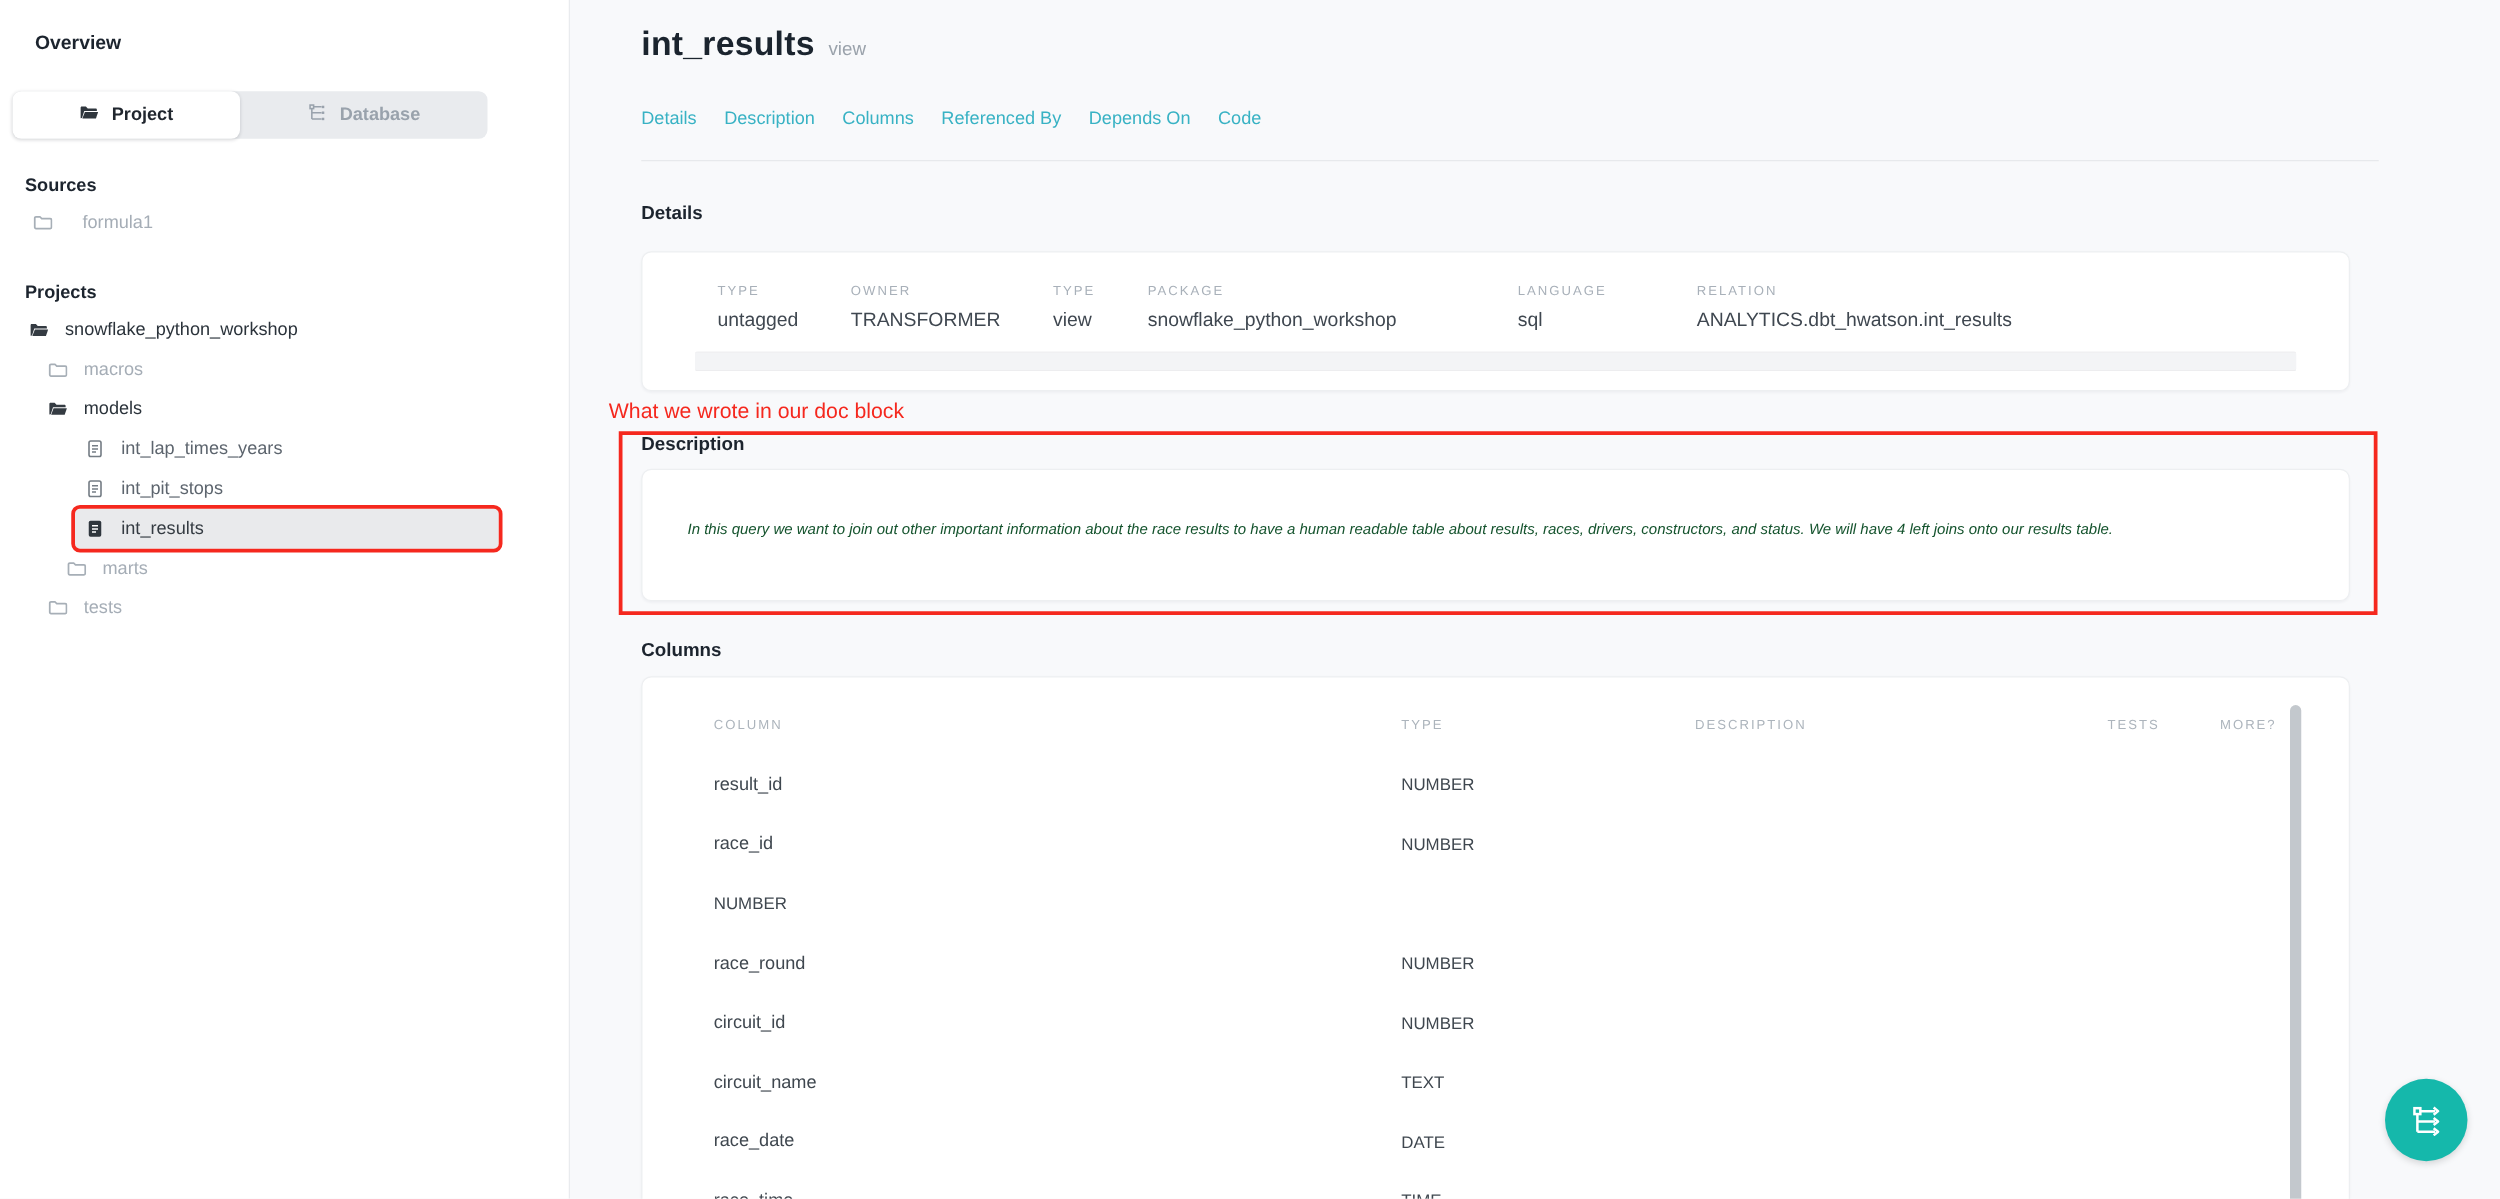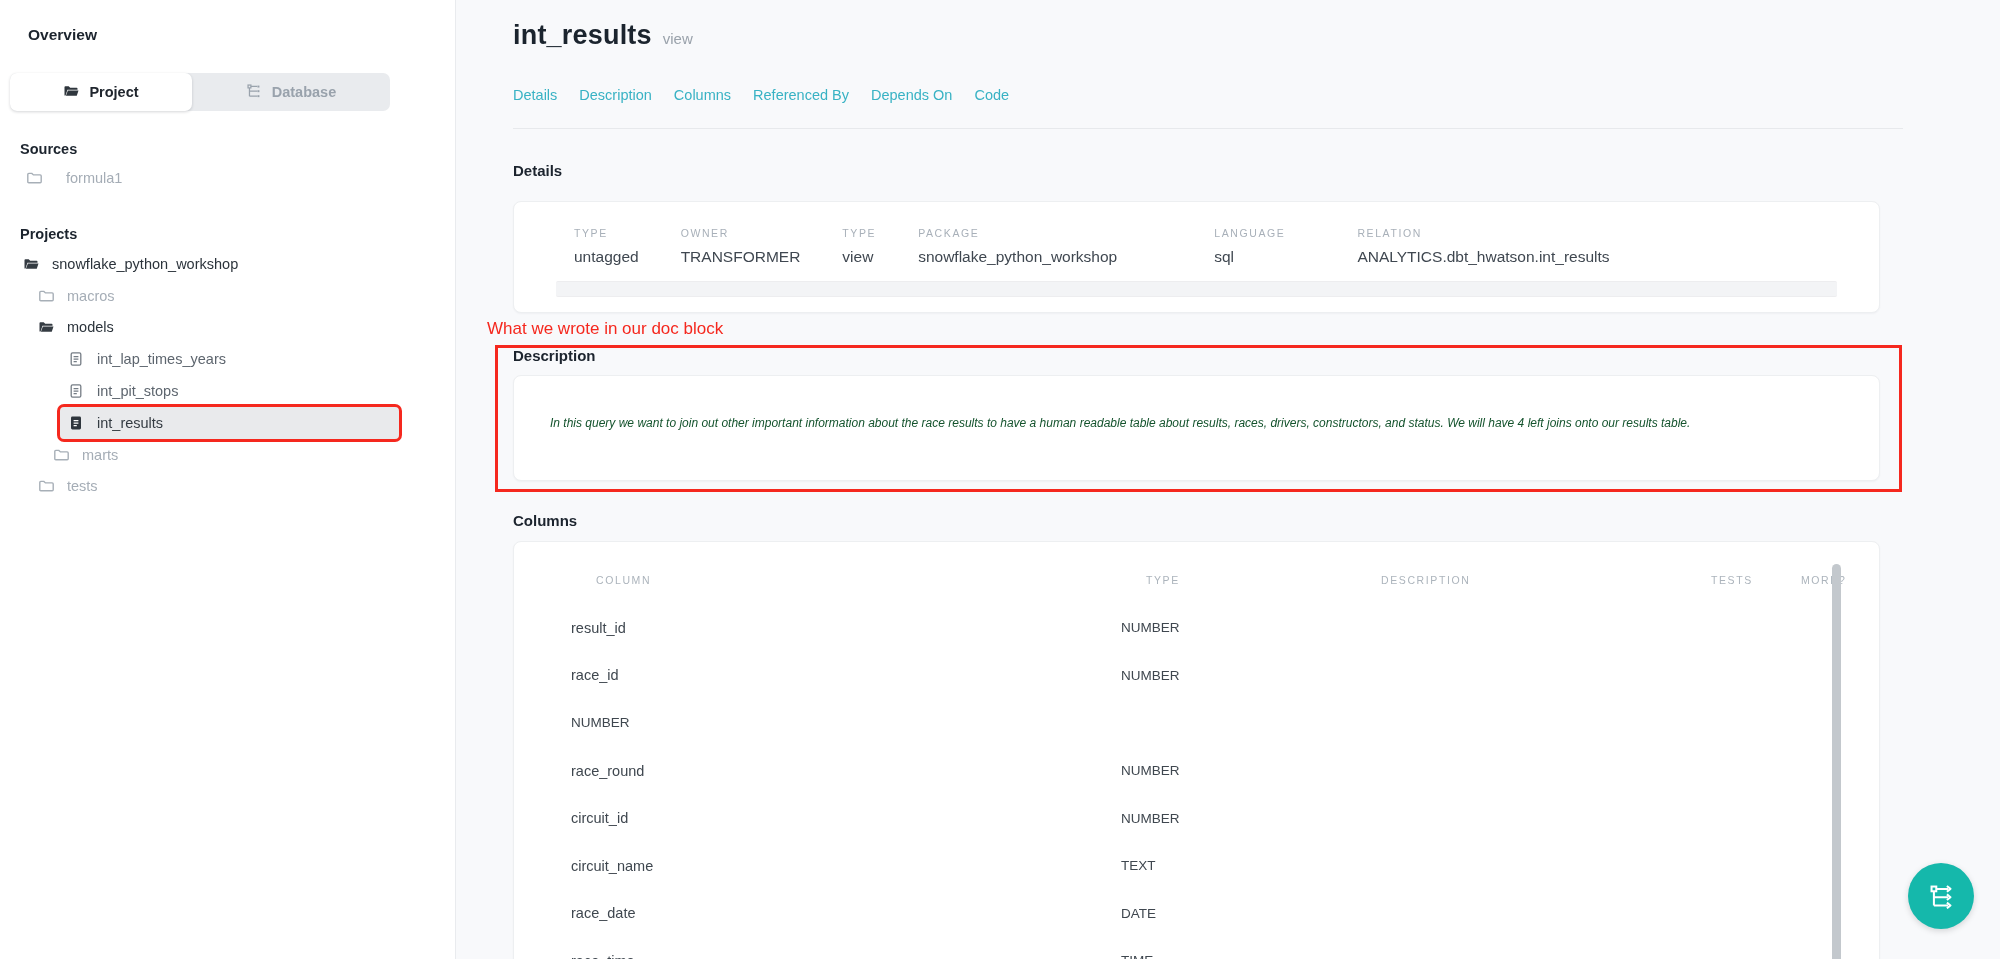--- a/index.html
+++ b/index.html
@@ -104,21 +104,21 @@
     position: absolute; left: 495px; top: 345px; width: 1407px; height: 147px;
     border: 3px solid #f5281e; pointer-events: none;
   }
 
   .columns-title { margin-top: 31px; }
   .columns-card {
     margin-top: 11px; height: 620px; padding: 32px 0 0 57px;
     position: relative; overflow: hidden;
   }
   .cols-grid { display: grid; grid-template-columns: 550px 235px 330px 90px 120px; }
-  .cols-head { height: 14px; margin-left: 25px; }
+  .cols-head { height: 14px; }
   .cols-head .hd {
     font-size: 10.5px; letter-spacing: 1.6px; color: #acb4bc; font-weight: 400;
   }
   .cols-rows { margin-top: 16px; }
   .col-row { height: 47.6px; align-items: center; cursor: pointer; }
   .cell-name { font-size: 14.5px; color: #3f474f; }
   .cell-type { font-size: 13.5px; color: #3f474f; }
   .col-scrollbar {
     position: absolute; top: 22px; right: 38px; width: 9px; height: 580px;
     background: #c3c8cd; border-radius: 5px;

